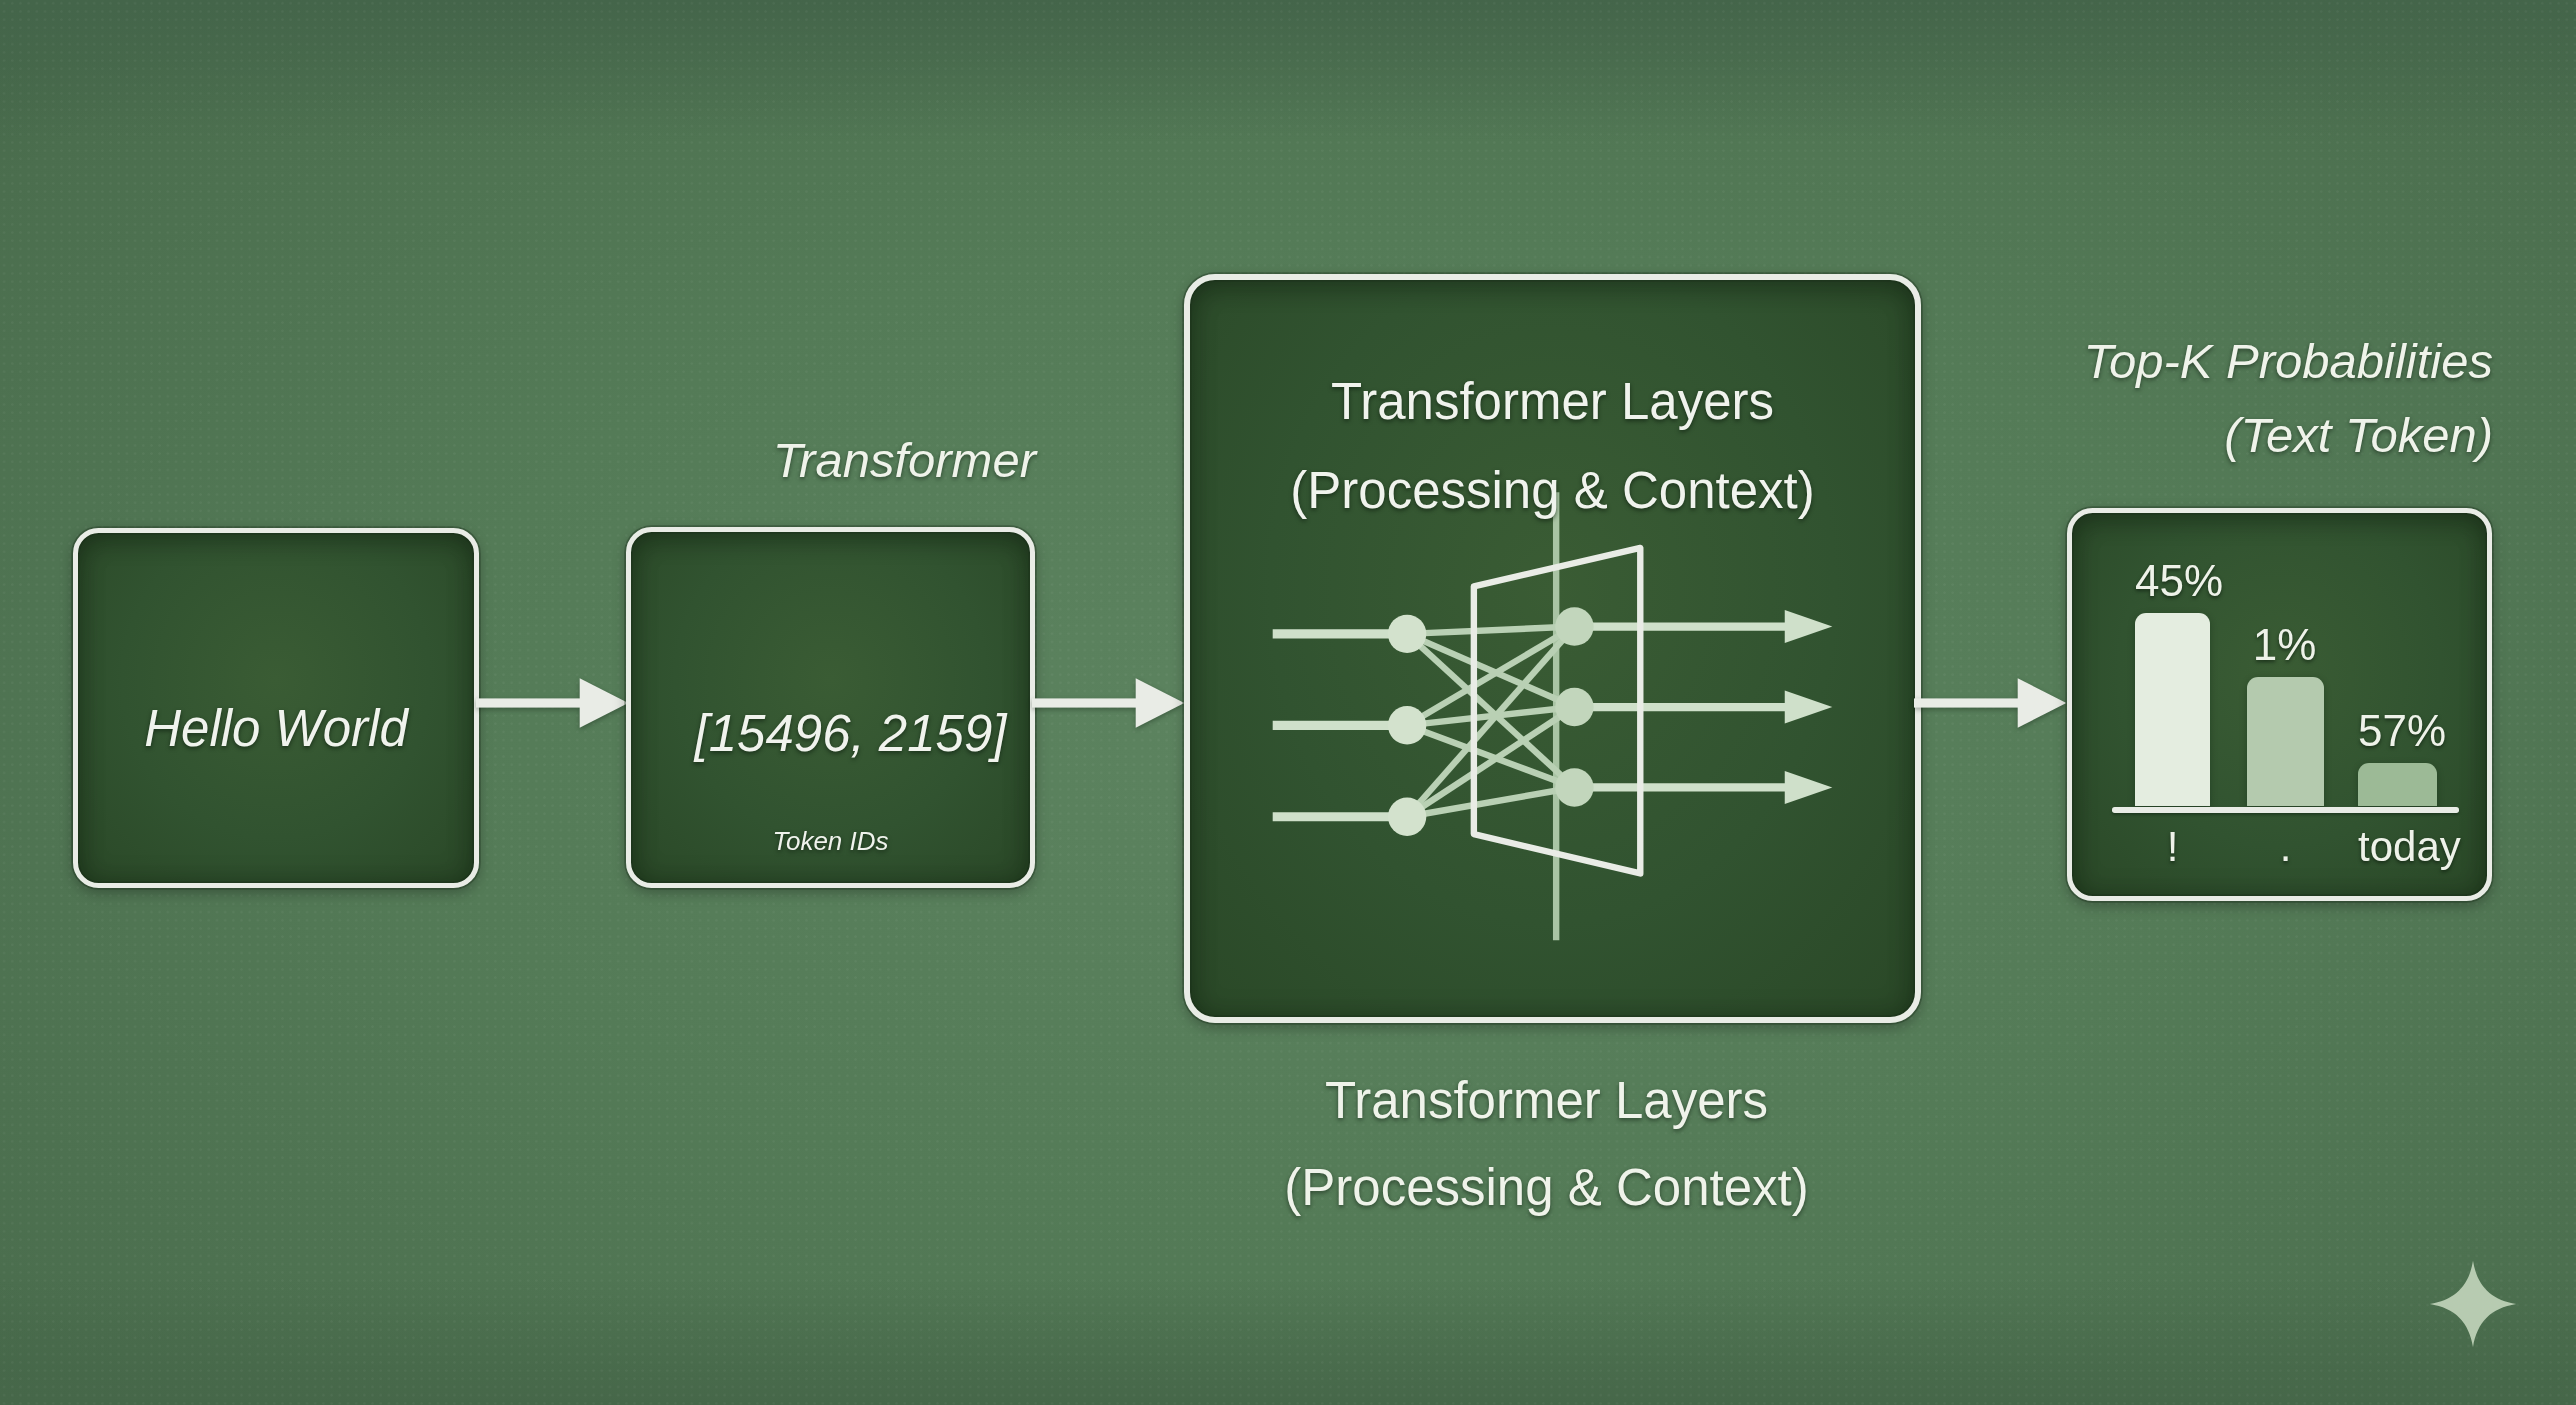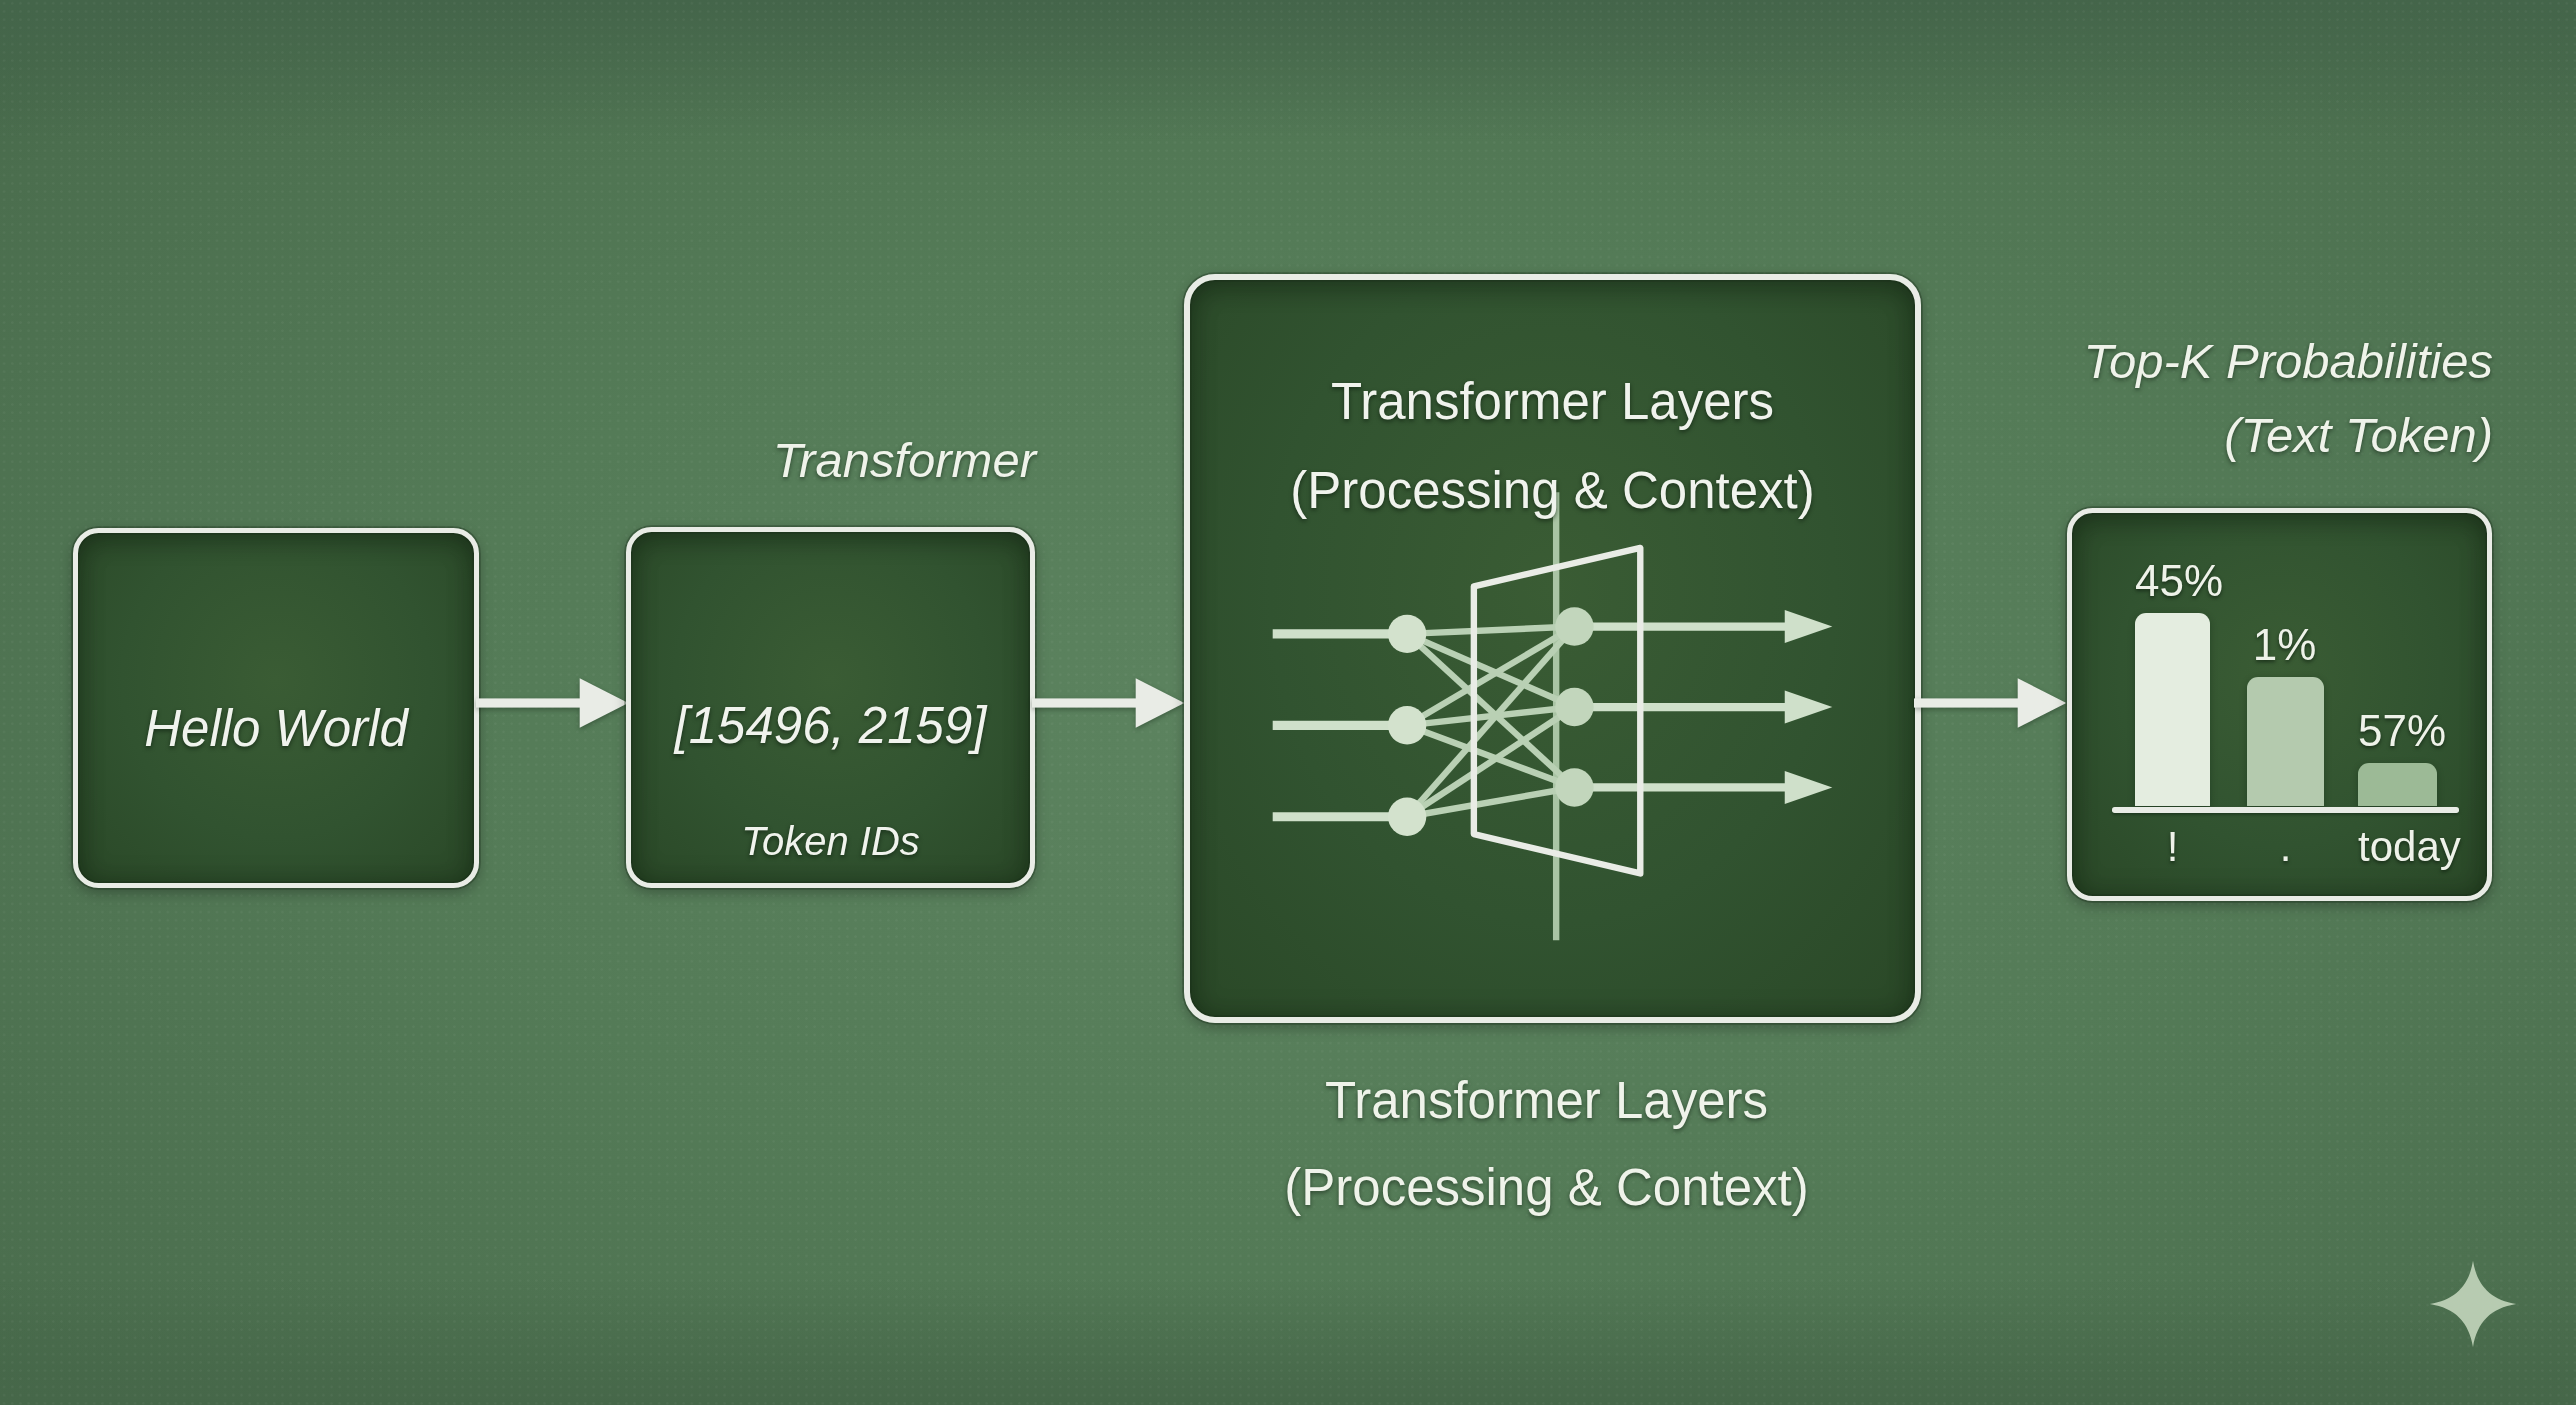--- a/index.html
+++ b/index.html
@@ -29,21 +29,21 @@
       0 4.6px 12.8px rgba(0,0,0,.28),
       inset 0 0 0 1.8px rgba(25,45,26,.32),
       inset 0 7.3px 24px rgba(5,18,6,.30),
       inset 0 0 27.4px rgba(5,18,6,.22);
   }
   .box-text{
     position:absolute;left:0;width:100%;text-align:center;color:#f0f3ed;
     text-shadow:0 1.8px 4.6px rgba(8,22,10,.6);white-space:nowrap;font-style:italic;
   }
   .main-text{font-size:51px;line-height:51px;font-weight:500;}
-  .sub-text{font-size:40px;line-height:40px;font-weight:500;text-align:center;}
+  .sub-text{font-size:26px;line-height:40px;font-weight:500;text-align:center;}
   .tx-title{
     position:absolute;left:0;top:77px;width:100%;text-align:center;
     color:#f0f3ed;font-size:51px;line-height:1.75;font-weight:500;
     text-shadow:0 1.8px 4.6px rgba(8,22,10,.6);z-index:3;
   }
   .tx-caption{
     position:absolute;text-align:center;color:#eff3ea;
     font-size:51px;line-height:1.7;font-weight:500;
     text-shadow:0 1.8px 4.6px rgba(12,28,14,.55);
   }
@@ -72,21 +72,21 @@
     <div class="box-text main-text" style="top:170px;">Hello World</div>
   </div>
 
   <svg class="flow-arrow" style="left:476px;top:669px;" width="156" height="68" viewBox="0 0 170 74">
     <rect x="0" y="32" width="120" height="10"></rect>
     <polygon points="113,10 166,37 113,64"></polygon>
   </svg>
 
   <div class="stage-label" style="left:626px;top:424px;width:410px;">Transformer</div>
   <div class="box" style="left:626px;top:527px;width:399px;height:351px;">
-    <div class="box-text main-text" style="top:168px;">[15496, 2159]</div>
+    <div class="box-text main-text" style="top:176px;margin-left:20px;">[15496, 2159]</div>
     <div class="box-text sub-text" style="top:289px;">Token IDs</div>
   </div>
 
   <svg class="flow-arrow" style="left:1032px;top:669px;" width="156" height="68" viewBox="0 0 170 74">
     <rect x="0" y="32" width="120" height="10"></rect>
     <polygon points="113,10 166,37 113,64"></polygon>
   </svg>
 
   <div class="box" style="left:1184px;top:274px;width:725px;height:737px;border-radius:31px;border-width:6.4px;">
     <div class="tx-title">

